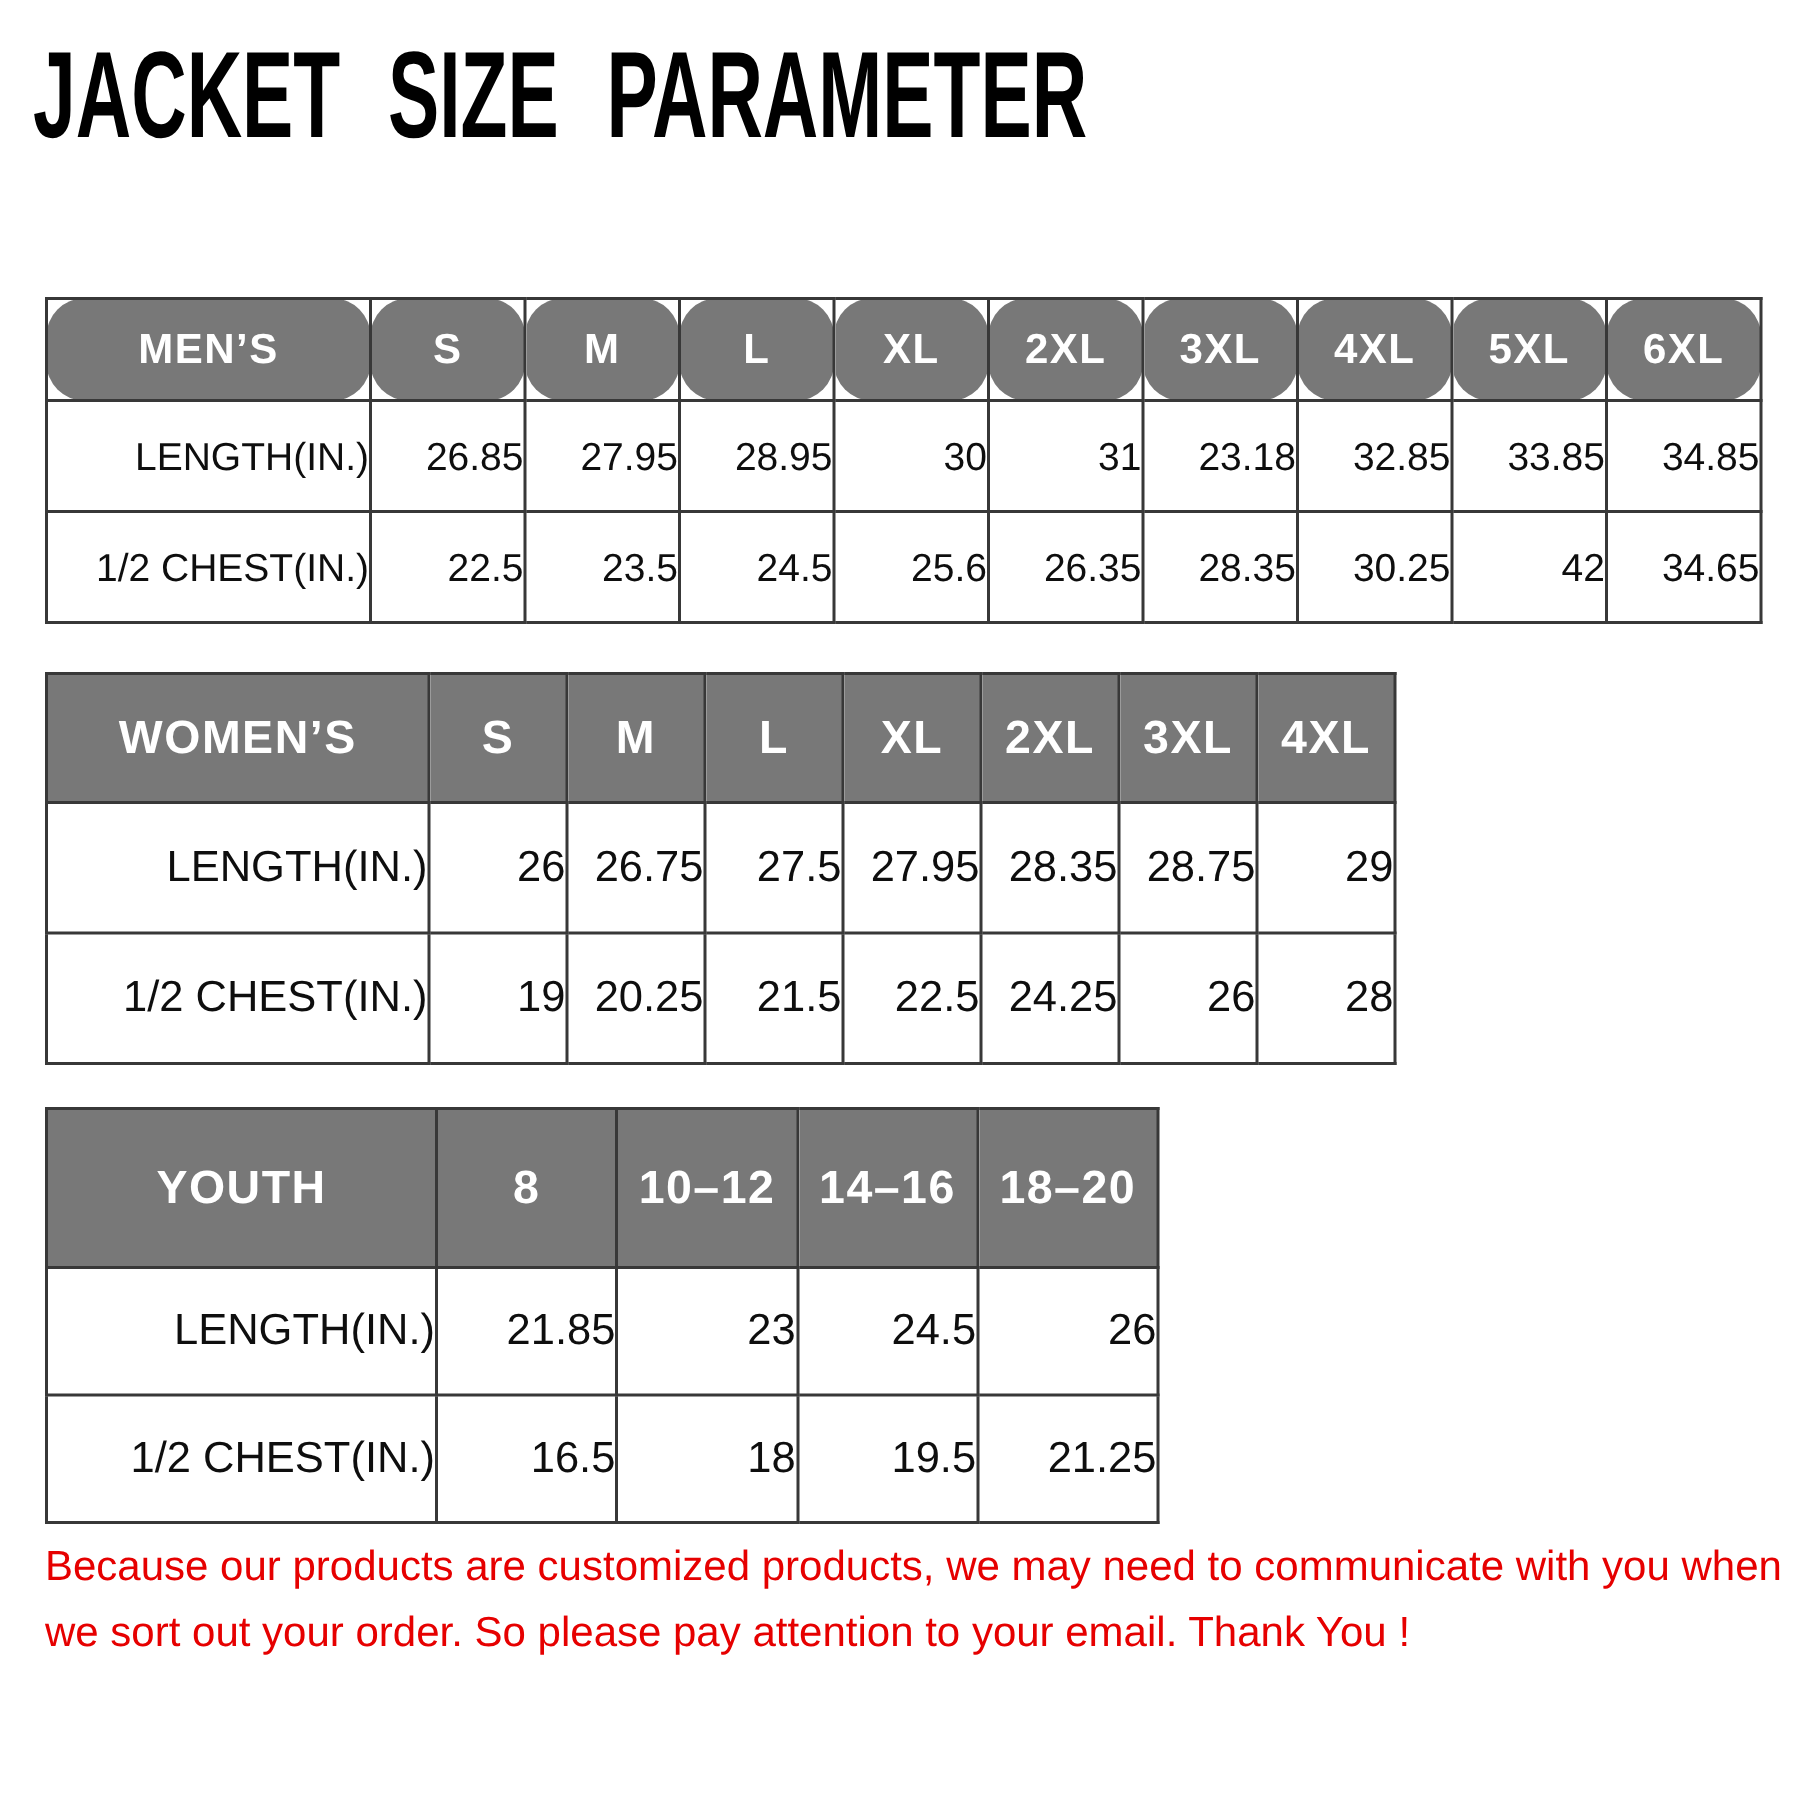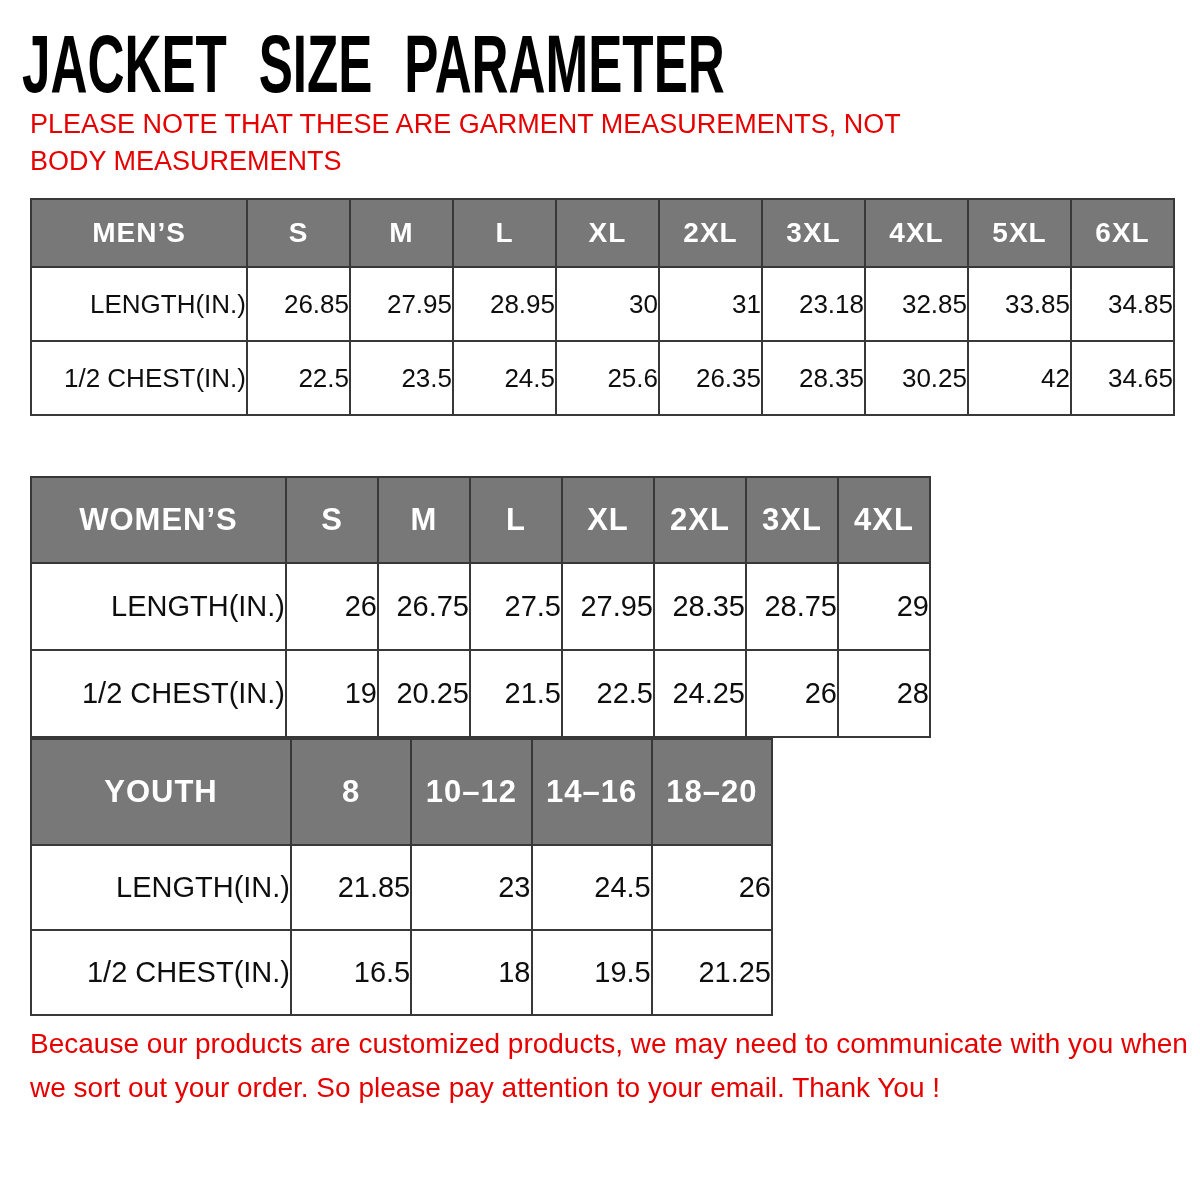--- a/index.html
+++ b/index.html
@@ -50,25 +50,25 @@
   }
   th {
     background: var(--header-bg);
     color: var(--header-text);
     font-weight: bold;
     letter-spacing: 1px;
   }
   td { color: var(--text-col); font-weight: normal; text-align: right; }
 
   #table-mens   { left: 30px; top: 198px; width: 1145px; }
-  #table-mens th { height: 68px; font-size: 28px; }
+  #table-mens th { height: 68px; font-size: 28px; border-radius: 25px; }
   #table-mens td { height: 74px; font-size: 26px; }
   #table-mens th:first-child { width: 216px; }
 
-  #table-womens { left: 30px; top: 476px; width: 901px; padding-left: 44px; }
+  #table-womens { left: 30px; top: 448px; width: 901px; padding-left: 44px; }
   #table-womens th { height: 86px; font-size: 31px; }
   #table-womens td { height: 87px; font-size: 29px; }
   #table-womens th:first-child { width: 255px; }
 
   #table-youth  { left: 30px; top: 738px; width: 743px; }
   #table-youth th { height: 106px; font-size: 31px; }
   #table-youth td { height: 85px; font-size: 29px; }
   #table-youth th:first-child { width: 260px; }
 
   .footer-para {
@@ -84,21 +84,20 @@
     color: var(--accent-red);
   }
 </style>
 </head>
 <body>
 
 <div class="page">
 
   <h1 class="page-title">JACKET SIZE PARAMETER</h1>
 
-  <p class="note">PLEASE NOTE THAT THESE ARE GARMENT MEASUREMENTS, NOT BODY MEASUREMENTS</p>
 
   <table id="table-mens">
       <thead>
         <tr>
           <th>MEN’S</th>
           <th>S</th>
           <th>M</th>
           <th>L</th>
           <th>XL</th>
           <th>2XL</th>

